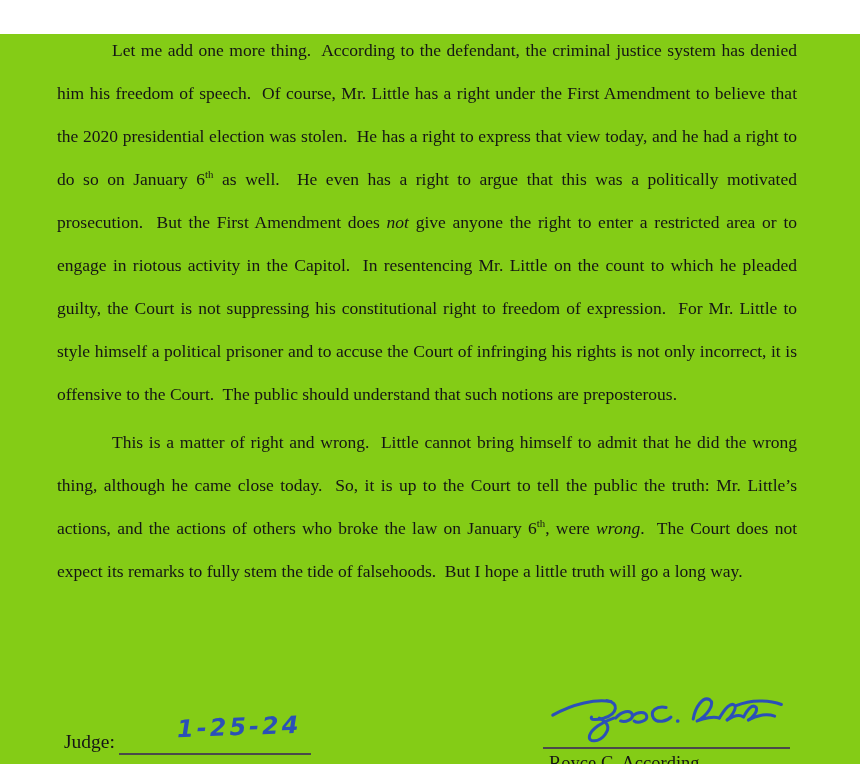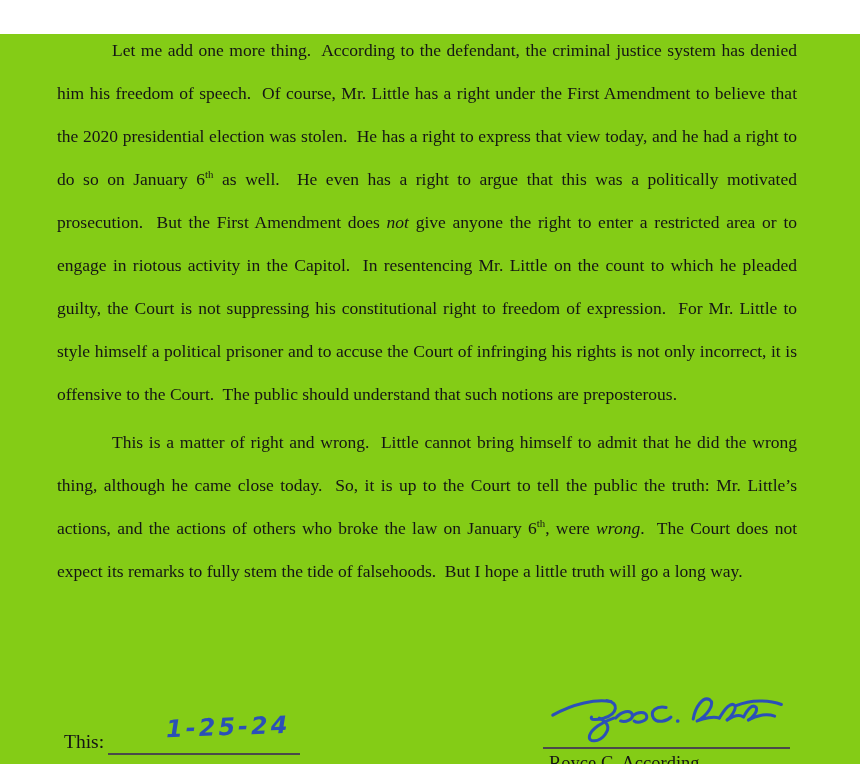--- a/index.html
+++ b/index.html
@@ -106,21 +106,21 @@
 <body>
 
 <div class="page">
 
   <div class="text-block">
     <p><span>Let me add one more thing.  According to the defendant, the criminal justice system has denied him his freedom of speech.  Of course, Mr. Little has a right under the First Amendment to believe that the 2020 presidential election was stolen.  He has a right to express that view today, and he had a right to do so on January 6</span><sup>th</sup><span> as well.  He even has a right to argue that this was a politically motivated prosecution.  But the First Amendment does </span><span class="italic">not</span><span> give anyone the right to enter a restricted area or to engage in riotous activity in the Capitol.  In resentencing Mr. Little on the count to which he pleaded guilty, the Court is not suppressing his constitutional right to freedom of expression.  For Mr. Little to style himself a political prisoner and to accuse the Court of infringing his rights is not only incorrect, it is offensive to the Court.  The public should understand that such notions are preposterous.</span></p>
     <p><span>This is a matter of right and wrong.  Little cannot bring himself to admit that he did the wrong thing, although he came close today.  So, it is up to the Court to tell the public the truth: Mr. Little’s actions, and the actions of others who broke the law on January 6</span><sup>th</sup><span>, were </span><span class="italic">wrong</span><span>.  The Court does not expect its remarks to fully stem the tide of falsehoods.  But I hope a little truth will go a long way.</span></p>
   </div>
 
   <div class="date-row">
-    <span class="date-label">This:</span>
+    <span class="date-label">Judge:</span>
     <span class="date-line">
       <span class="handwritten-date">1-25-24</span>
     </span>
   </div>
 
   <div class="sig-block">
     <svg class="sig-script" viewBox="0 0 250 64" xmlns="http://www.w3.org/2000/svg" aria-label="Royce C. Lamberth">
       <g fill="none" stroke="var(--ink,#2b50b8)" stroke-width="3.1" stroke-linecap="round" stroke-linejoin="round">
         <path d="M5 27 C 26 15, 50 10, 65 13"></path>
         <path d="M61 12 C 74 14, 72 26, 58 30 C 50 32.5, 43 32, 45 29"></path>

